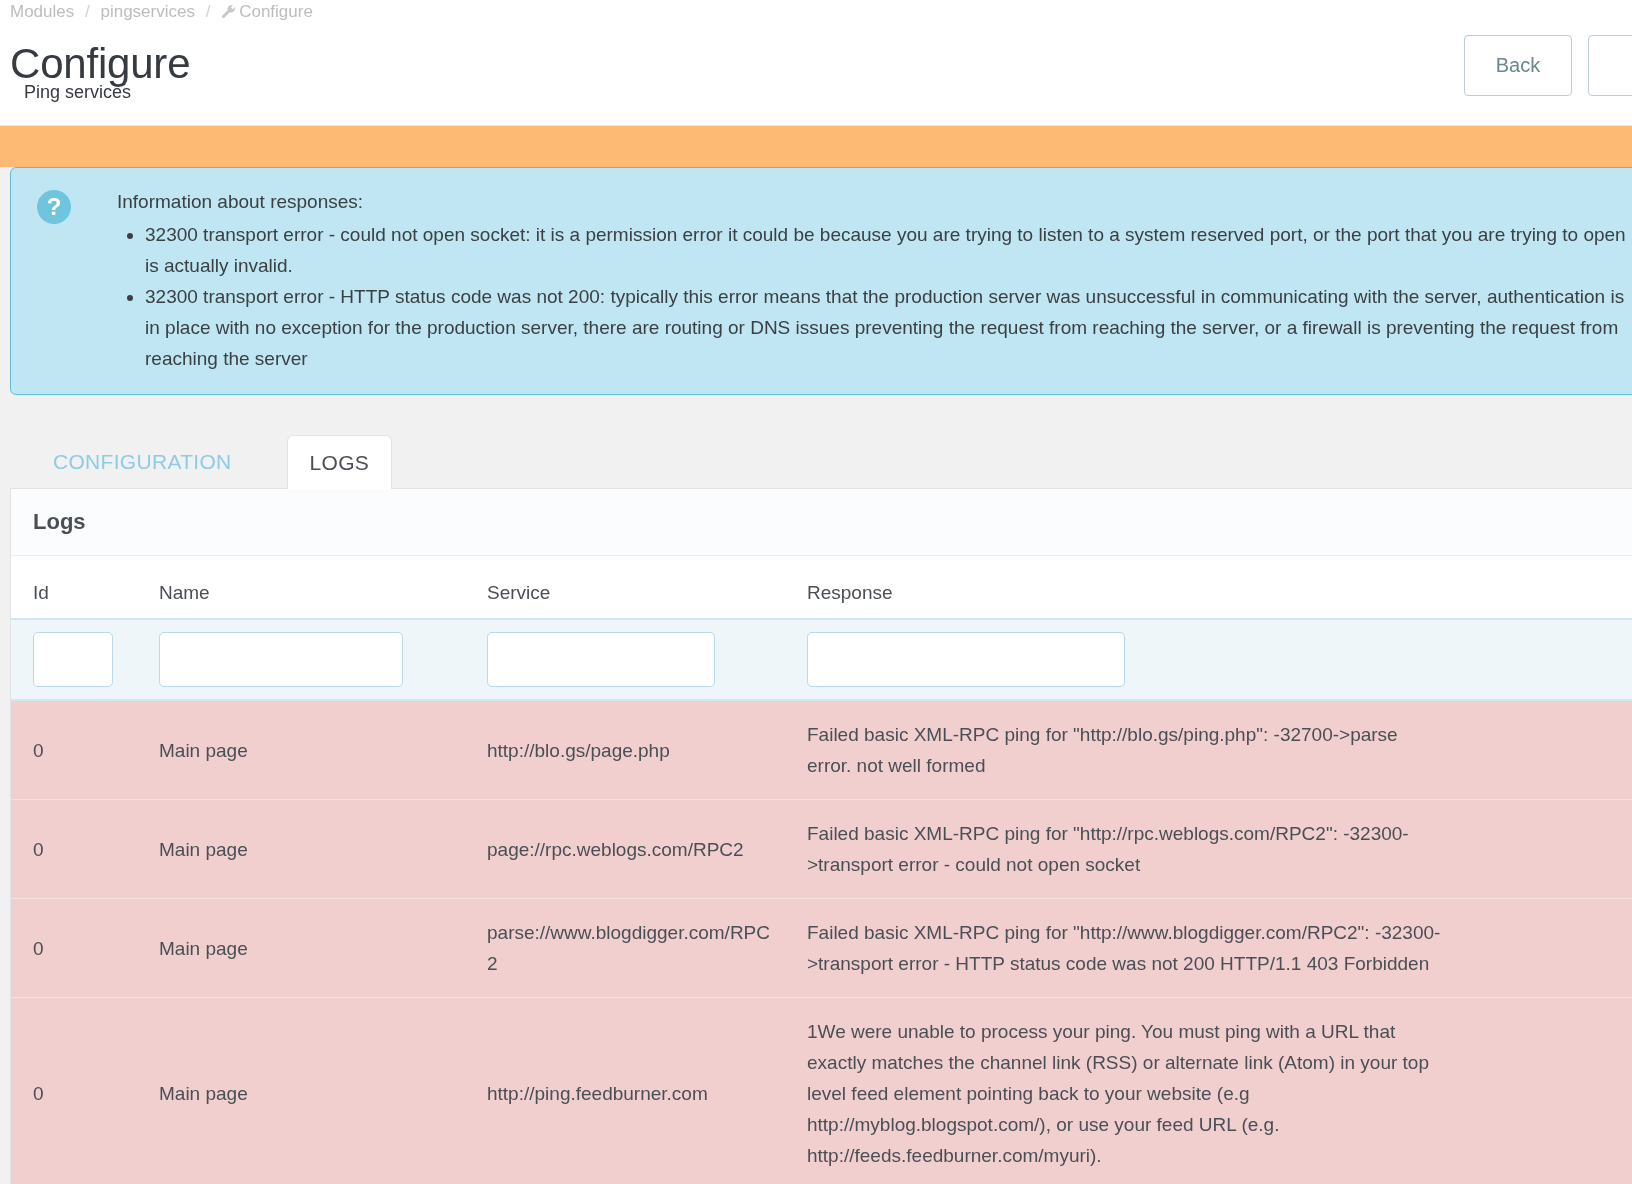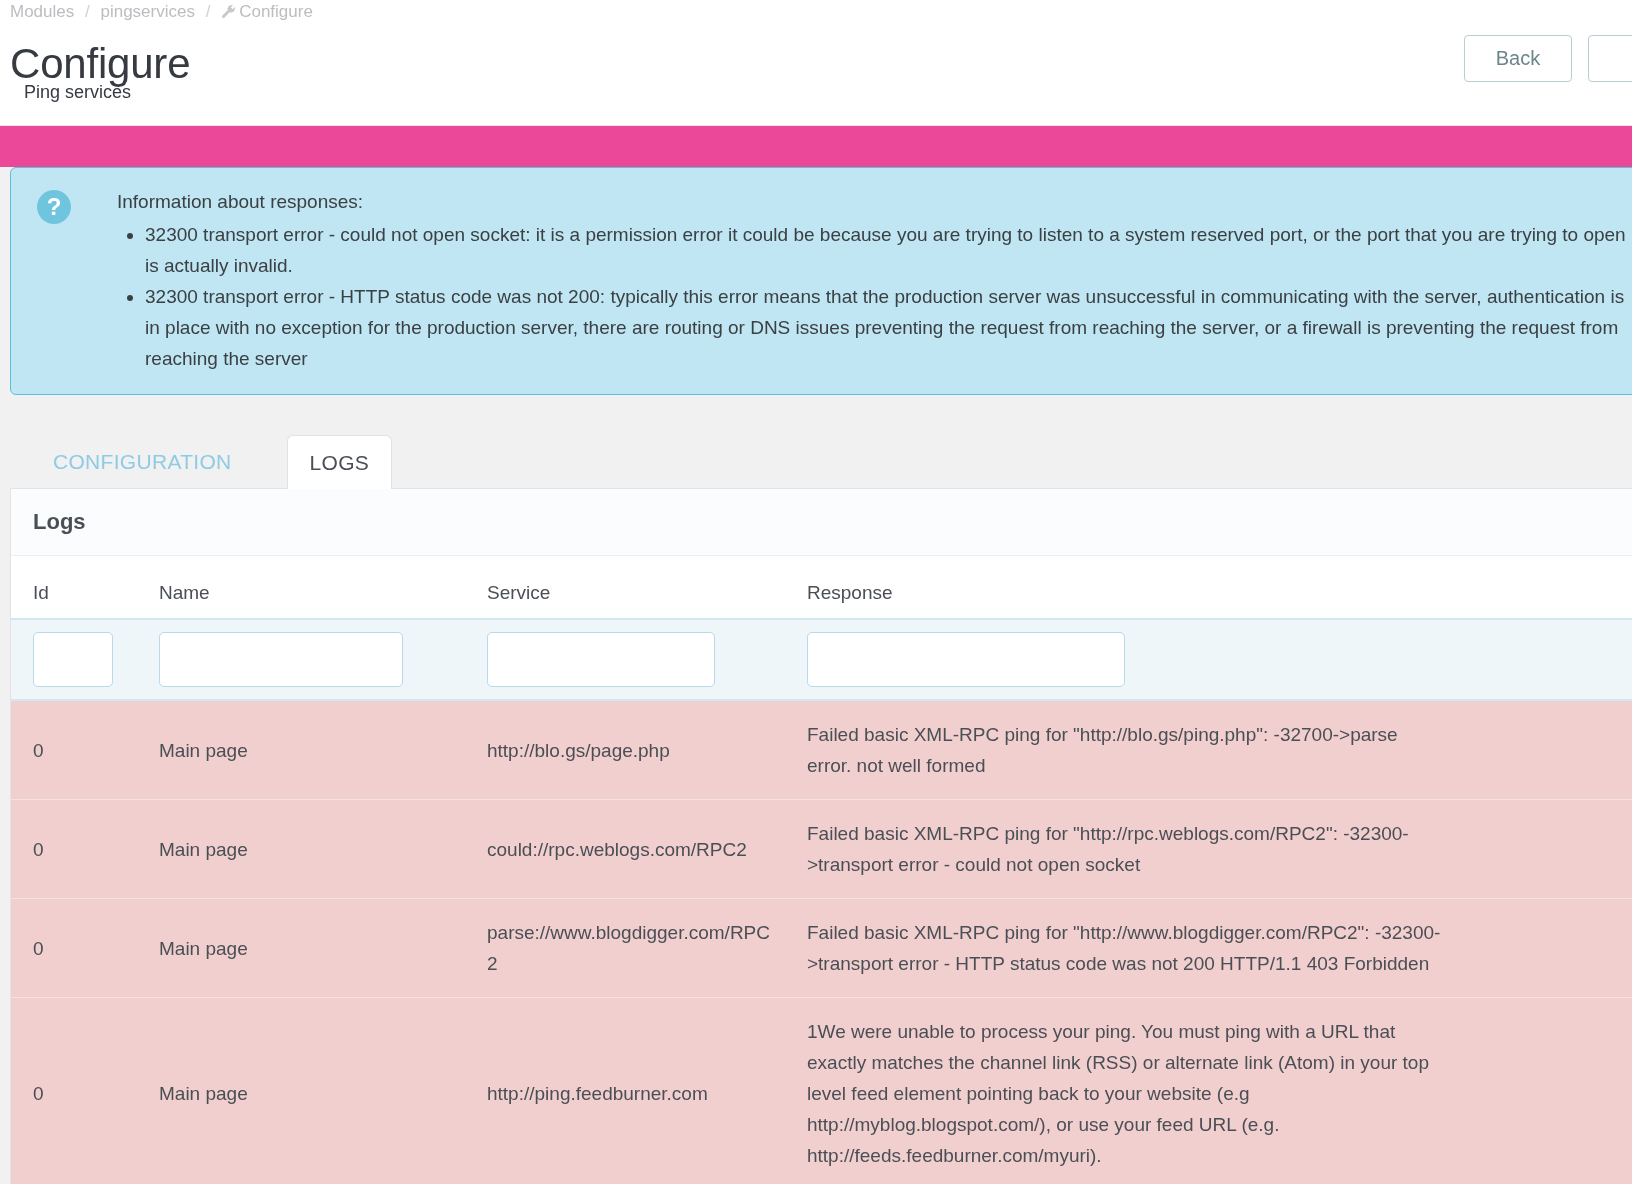--- a/index.html
+++ b/index.html
@@ -11,21 +11,21 @@
     background: #ffffff;
     font-family: "Liberation Sans", sans-serif;
     color: #363a41;
   }
 
   #page {
     position: relative;
     width: 1632px;
     height: 1184px;
     overflow: hidden;
-    background: #ec4899;
+    background: #fdba74;
   }
 
   
   .header {
     position: relative;
     background: #ffffff;
     height: 126px;
     box-sizing: border-box;
     padding: 0;
     border-bottom: 1px solid #e8e8e8;
@@ -76,21 +76,21 @@
 
   .header-actions {
     position: absolute;
     right: -64px;
     top: 35px;
     display: flex;
     gap: 16px;
   }
   .hdr-btn {
     min-width: 108px;
-    height: 47px;
+    height: 61px;
     box-sizing: border-box;
     background: #ffffff;
     border: 1px solid #bbcdd2;
     border-radius: 4px;
     color: #6c868e;
     font-size: 20px;
     font-family: "Liberation Sans", sans-serif;
     display: flex;
     align-items: center;
     justify-content: center;
@@ -346,21 +346,21 @@
             <td>0</td>
             <td>Main page</td>
             <td>http://blo.gs/page.php</td>
             <td class="cell-response">Failed basic XML-RPC ping for "http://blo.gs/ping.php": -32700-&gt;parse error. not well formed</td>
             <td></td>
           </tr>
 
           <tr class="data-row state-error">
             <td>0</td>
             <td>Main page</td>
-            <td>could://rpc.weblogs.com/RPC2</td>
+            <td>page://rpc.weblogs.com/RPC2</td>
             <td class="cell-response">Failed basic XML-RPC ping for "http://rpc.weblogs.com/RPC2": -32300-&gt;transport error - could not open socket</td>
             <td></td>
           </tr>
 
           <tr class="data-row state-error">
             <td>0</td>
             <td>Main page</td>
             <td>parse://www.blogdigger.com/RPC2</td>
             <td class="cell-response">Failed basic XML-RPC ping for "http://www.blogdigger.com/RPC2": -32300-&gt;transport error - HTTP status code was not 200 HTTP/1.1 403 Forbidden</td>
             <td></td>

